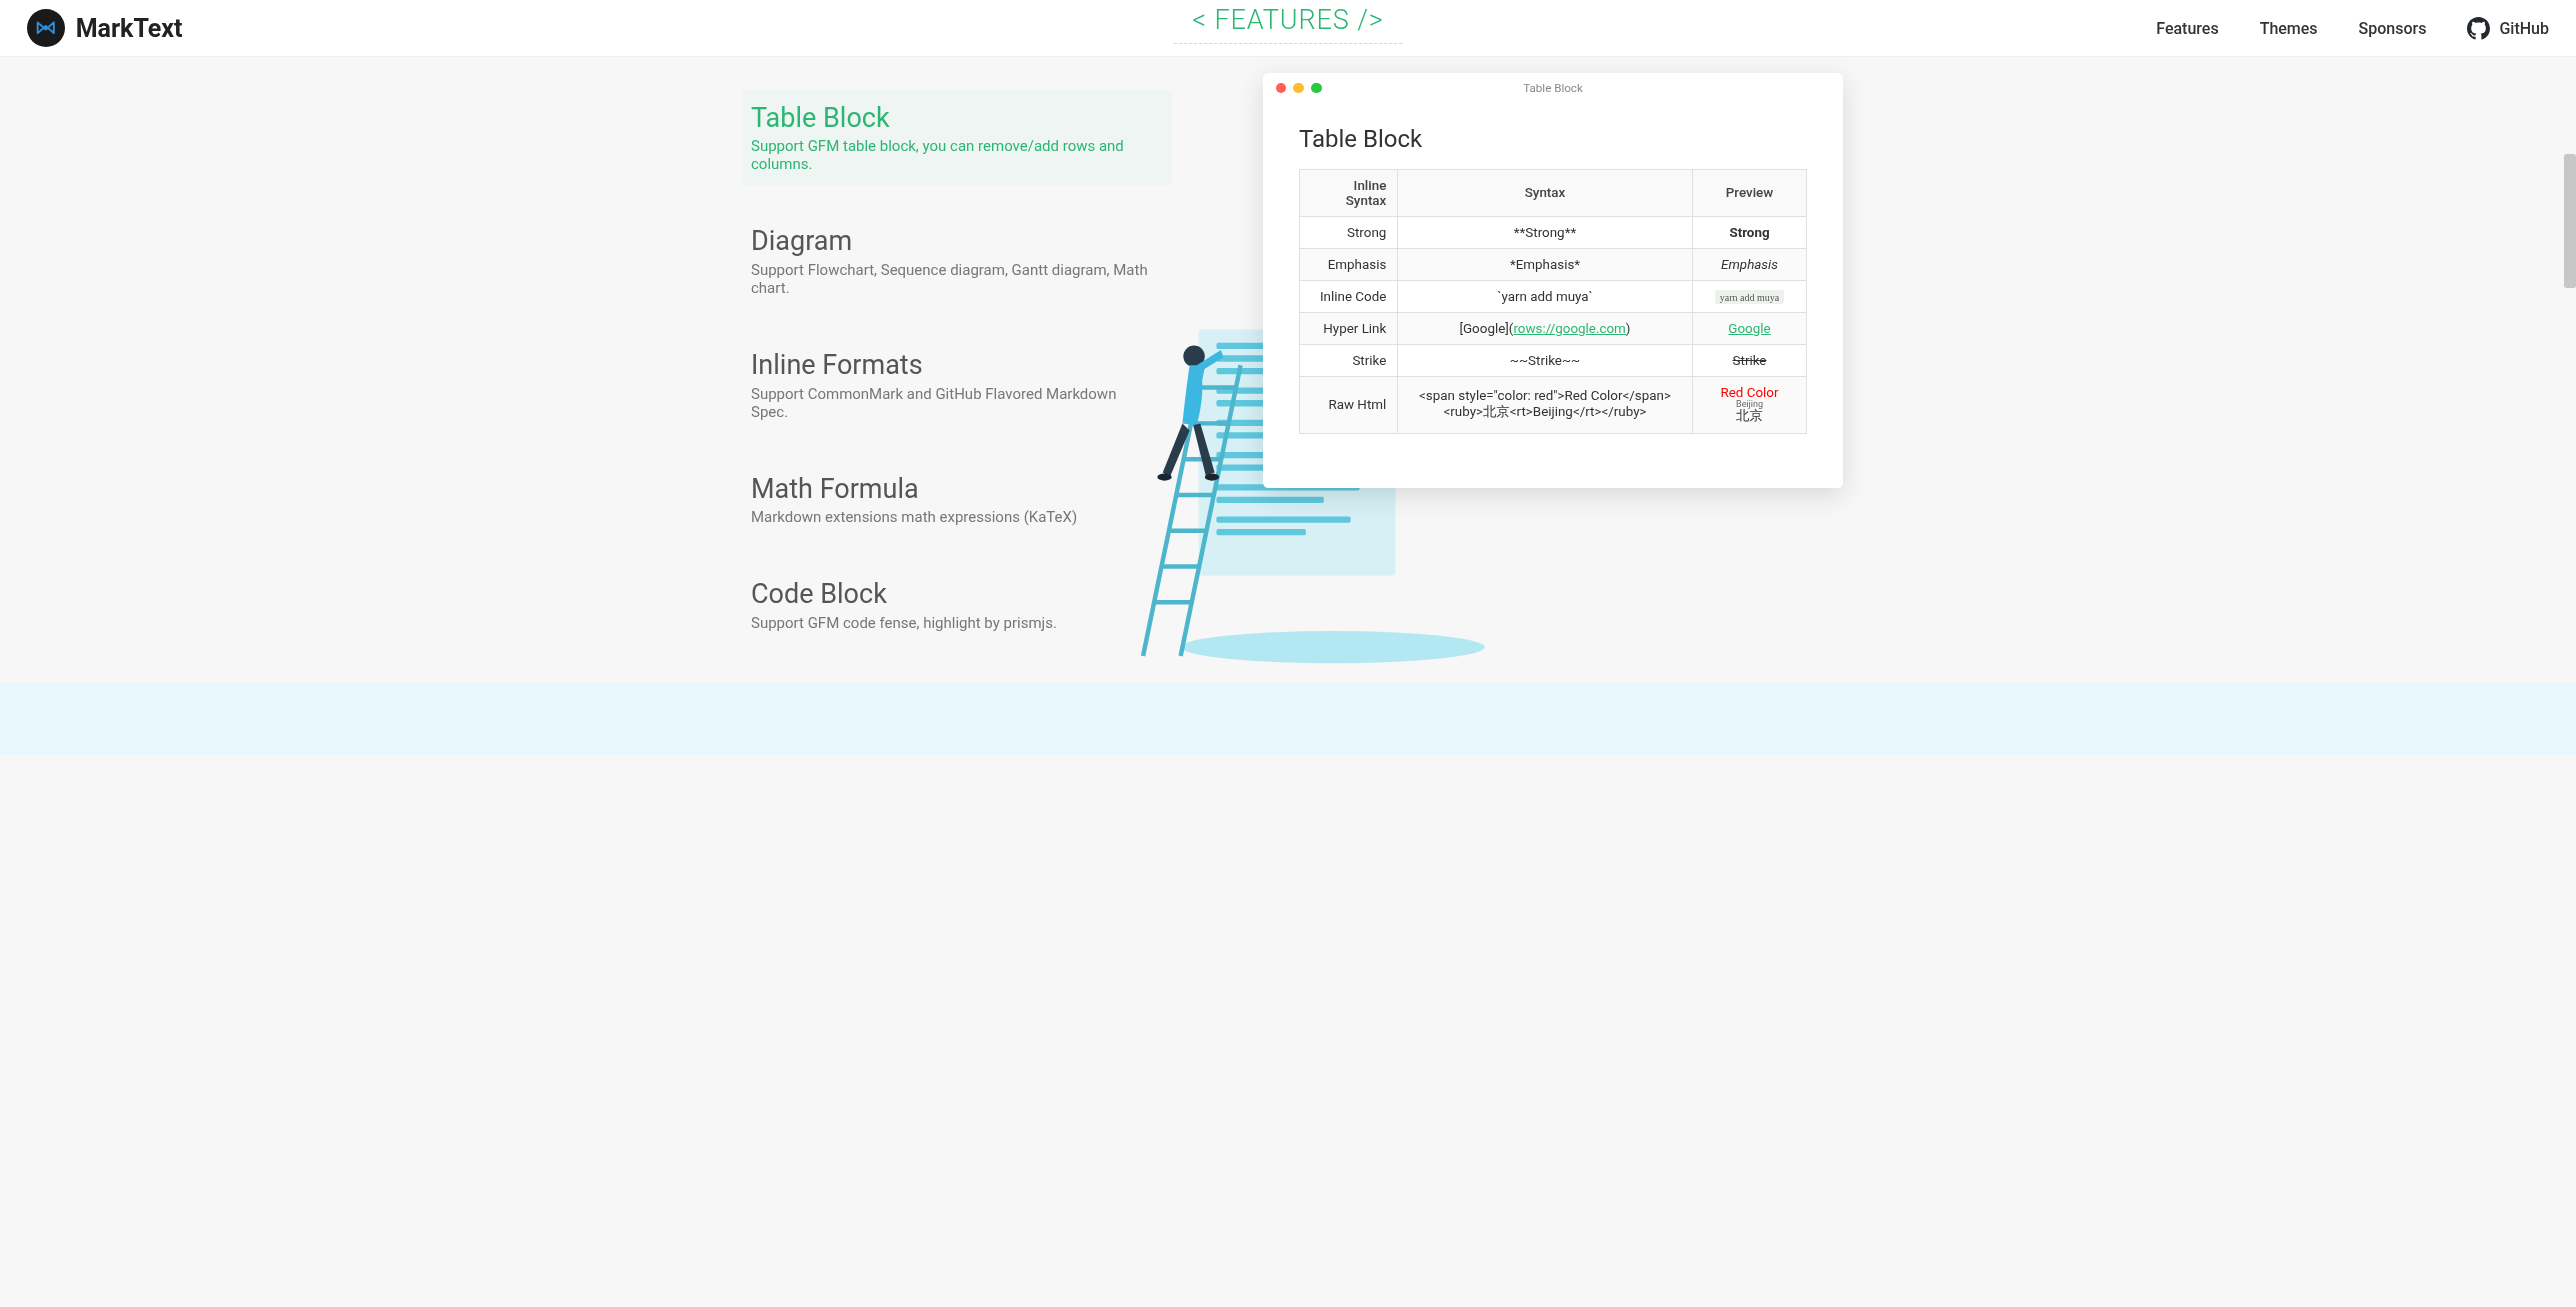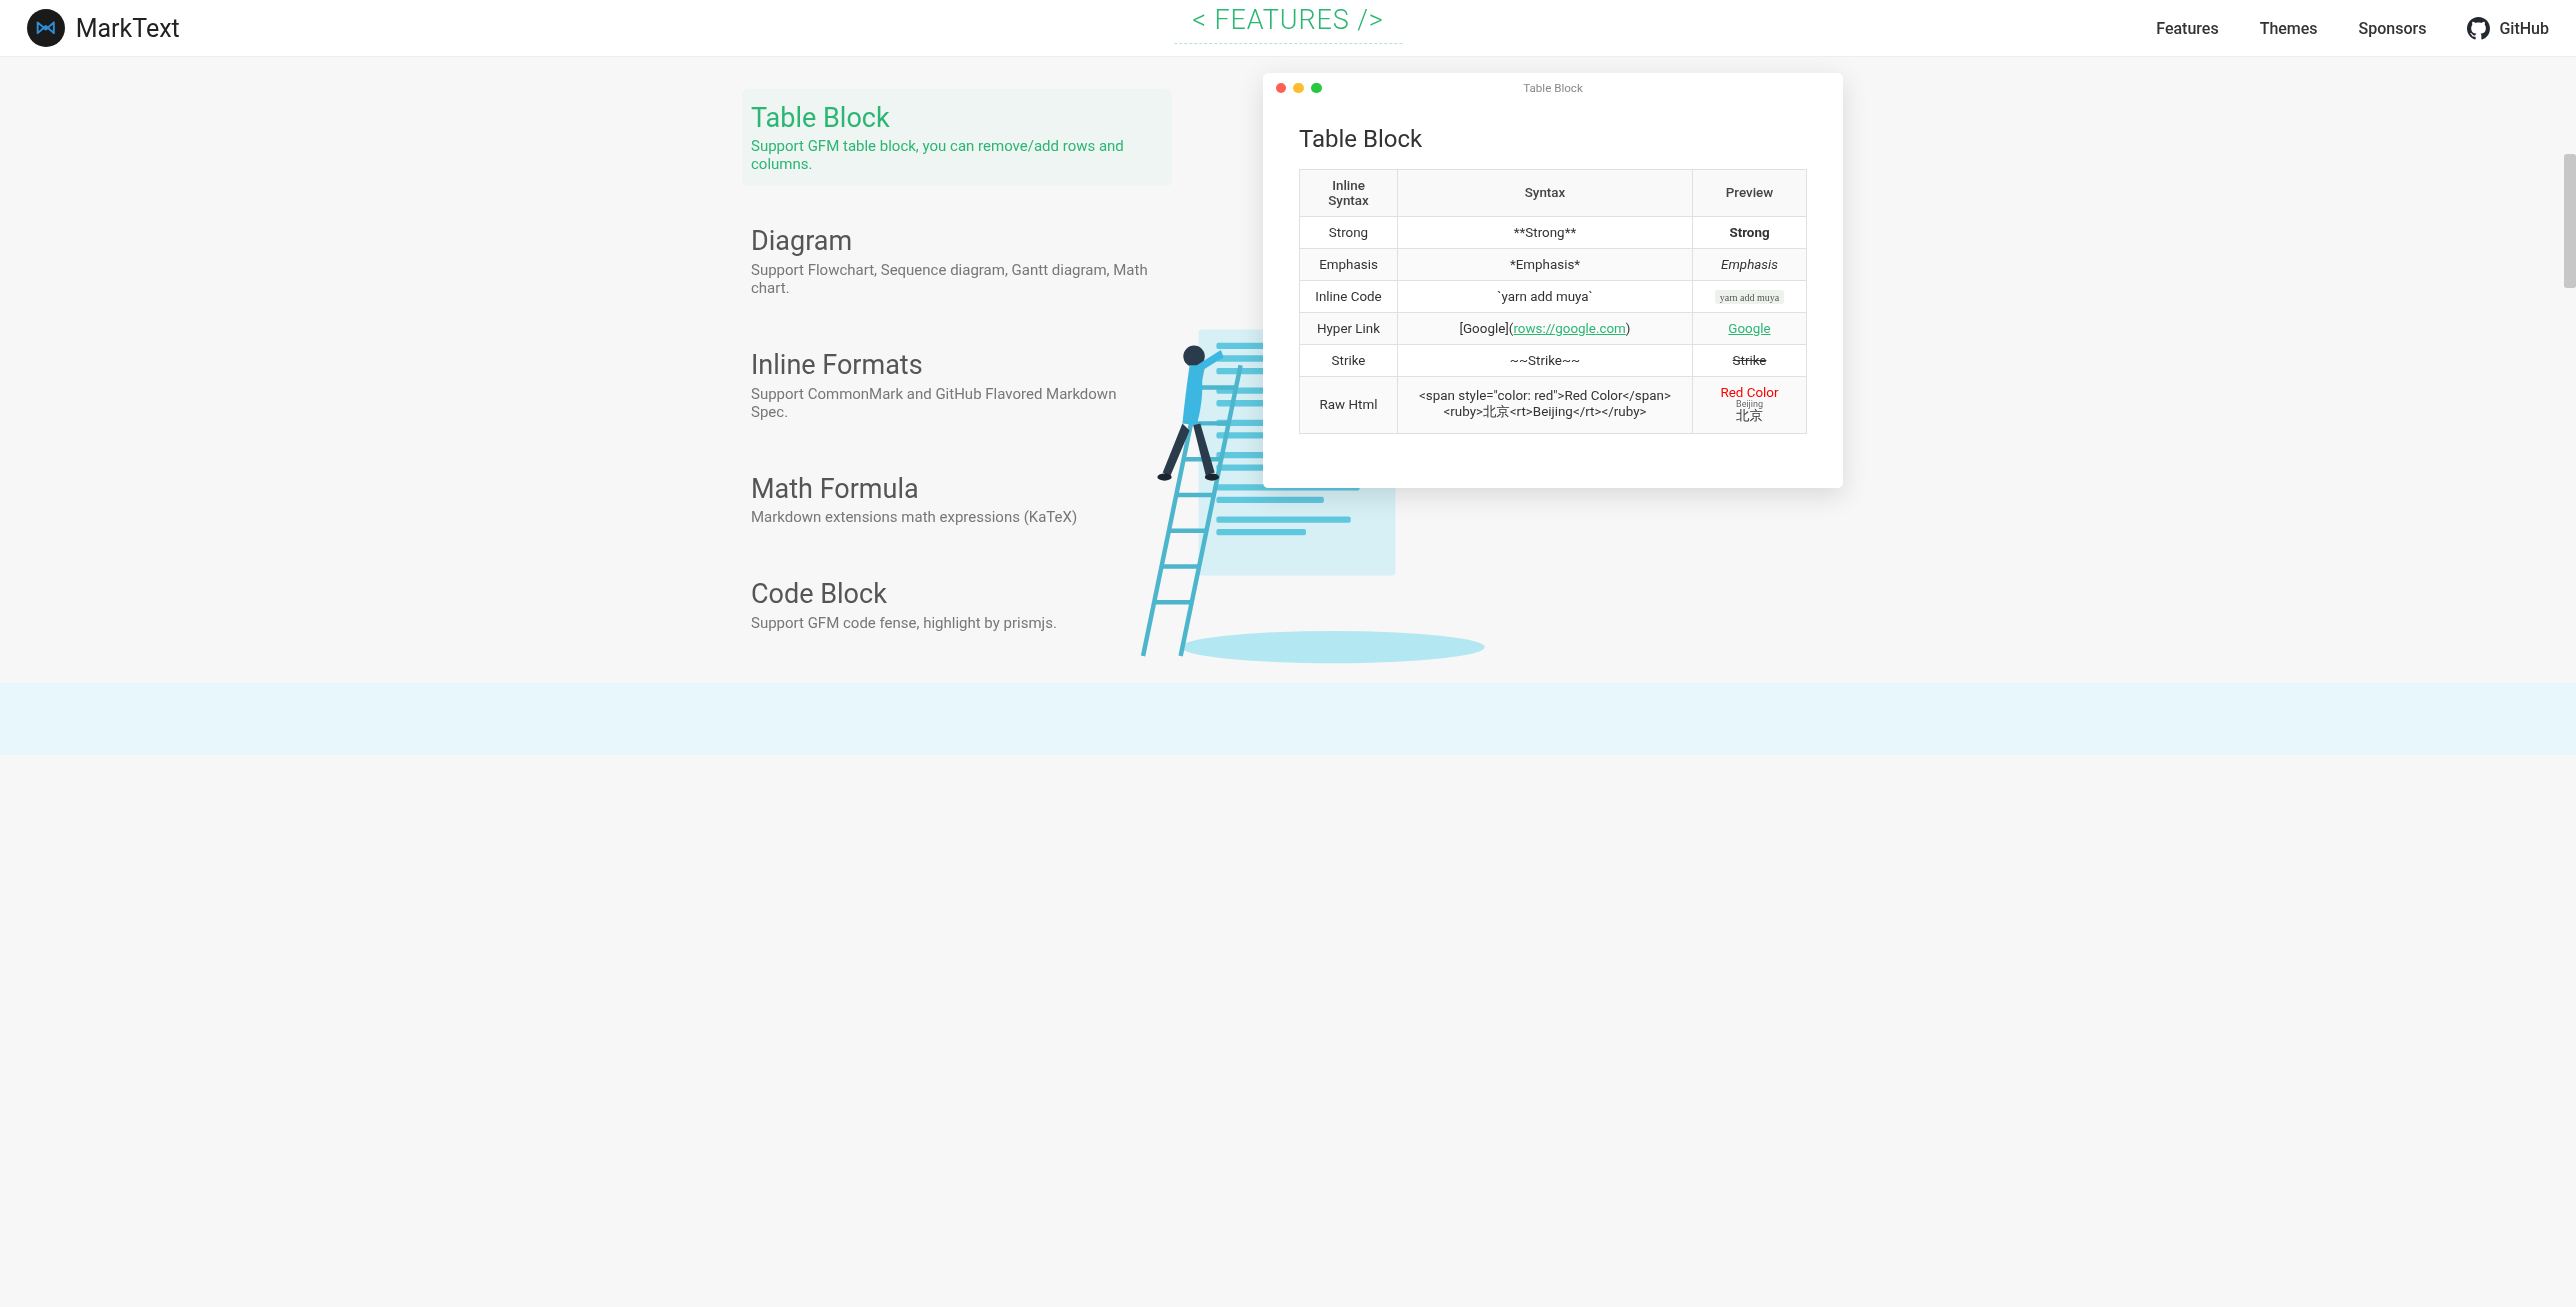--- a/index.html
+++ b/index.html
@@ -1,21 +1,21 @@
 <!DOCTYPE html>
 <html style="font-size:14.3px"><head>
 <meta charset="utf-8">
 <style>
 * { box-sizing: border-box; margin: 0; padding: 0; }
 body { font-family: -apple-system, BlinkMacSystemFont, "Segoe UI", Roboto, "Helvetica Neue", Arial, sans-serif; background: #f7f7f7; color: #333; }
 .navbar { background: #fff; display: flex; align-items: center; padding: 0 27px; height: 57px; border-bottom: 0.9px solid #eee; position: relative; }
 .brand { display: flex; align-items: center; gap: 10.7px; }
 .logo { width: 38px; height: 38px; border-radius: 50%; background: #1a1a1a; display: flex; align-items: center; justify-content: center; }
 .logo svg { width: 21.5px; height: 21.5px; }
-.brand-name { font-size: 25px; font-weight: 400; color: #222; }
+.brand-name { font-size: 25px; font-weight: 700; color: #222; }
 .section-title { position: absolute; left: 50%; transform: translateX(-50%); top: 0; color: #2bb673; font-size: 27px; font-weight: 300; letter-spacing: 0.9px; border-bottom: 1.8px dashed #b5e5d0; padding: 3.6px 18px 7.2px; }
 .nav-links { margin-left: auto; display: flex; align-items: center; gap: 41px; }
 .nav-links a { color: #333; text-decoration: none; font-size: 16px; font-weight: 500; }
 .nav-github { display: flex; align-items: center; gap: 9px; }
 .content { display: flex; padding: 27px 0 0; max-width: 1342px; margin: 0 auto; position: relative; min-height: 626px; }
 .feature-list { width: 555px; padding-left: 125px; padding-top: 5.4px; }
 .feature-item { padding: 12.5px 18px 12.5px 9px; margin-bottom: 27px; border-radius: 5.4px; }
 .feature-item.active { background: #eef5f2; }
 .feature-item h3 { font-size: 27px; font-weight: 400; color: #555; margin-bottom: 3.6px; }
 .feature-item.active h3 { color: #2bb673; }
@@ -26,21 +26,21 @@
 .window-bar { height: 30px; display: flex; align-items: center; padding: 0 12.5px; position: relative; }
 .traffic { display: flex; gap: 7.2px; }
 .traffic span { width: 10.7px; height: 10.7px; border-radius: 50%; display: inline-block; }
 .t-red { background: #ff5f57; }
 .t-yellow { background: #febc2e; }
 .t-green { background: #28c840; }
 .window-title { position: absolute; left: 50%; transform: translateX(-50%); font-size: 11.6px; color: #888; }
 .window-body { padding: 21.5px 36px 9px; }
 .window-body h2 { font-size: 24px; font-weight: 400; color: #333; margin-bottom: 16px; }
 table { width: 100%; border-collapse: collapse; font-size: 13.4px; }
-th, td { border: 0.9px solid #e0e0e0; padding: 8px 10.7px; text-align: center; }
+th, td { border: 0.9px solid #e0e0e0; padding: 8px 10.7px; text-align: right; }
 th { background: #f9f9f9; font-weight: 500; color: #444; }
 td.center, th.center { text-align: center; }
 tbody tr:nth-child(even) td { background: #fafafa; }
 .col-name { width: 98px; }
 .col-preview { width: 114px; text-align: center; }
 code.inline { background: #edf2ed; padding: 1.8px 4.5px; border-radius: 2.7px; font-family: Liberation Serif, serif; font-size: 10px; color: #555; margin-top: 21px; }
 a.link { color: #2bb673; text-decoration: underline; }
 .strike { text-decoration: line-through; }
 .red { color: red; }
 ruby rt { font-size: 9px; color: #666; }

